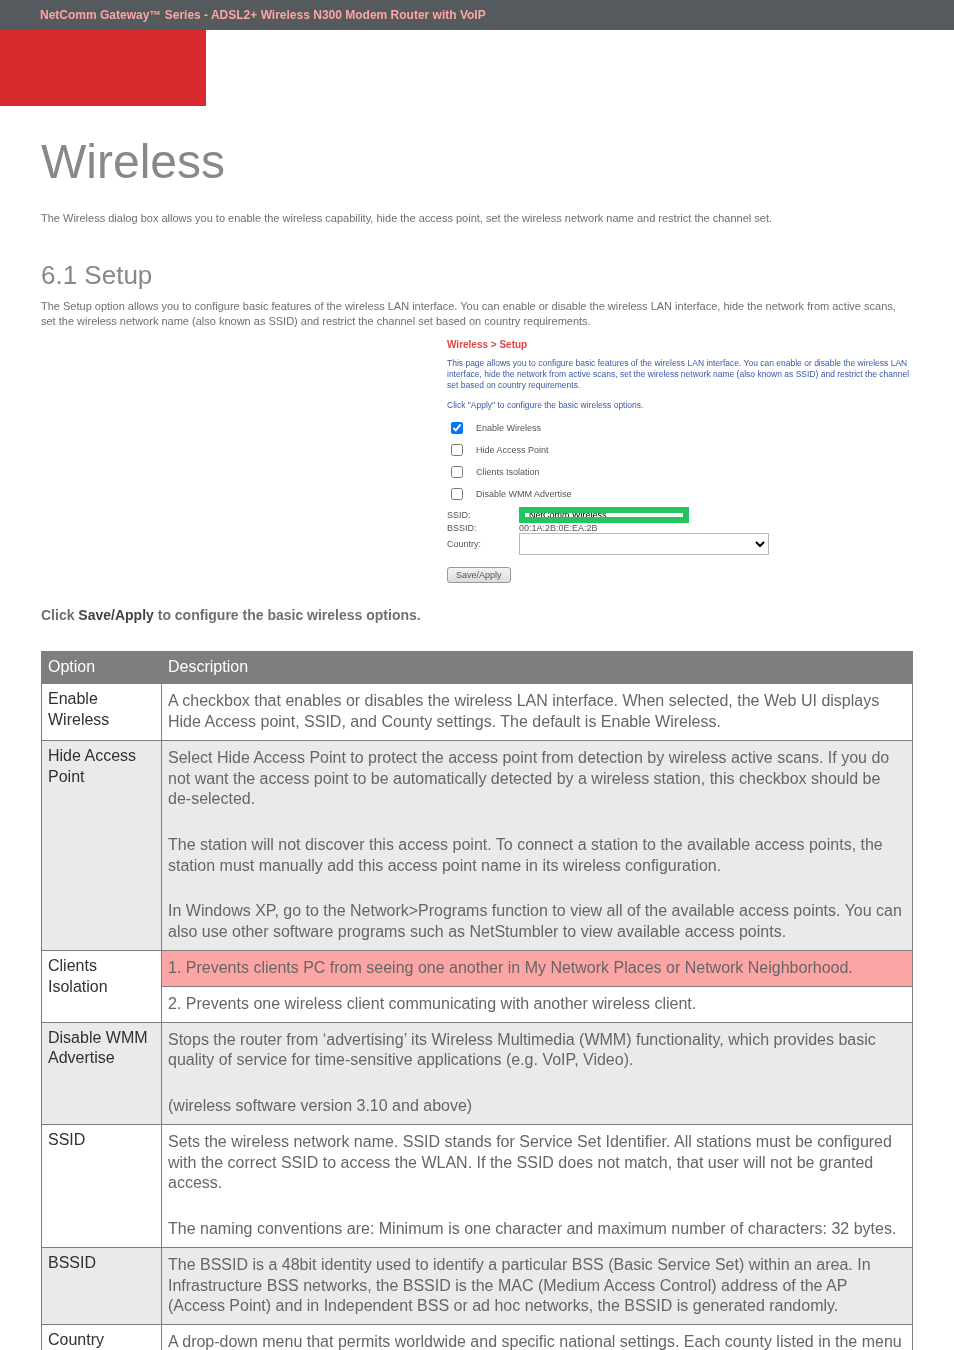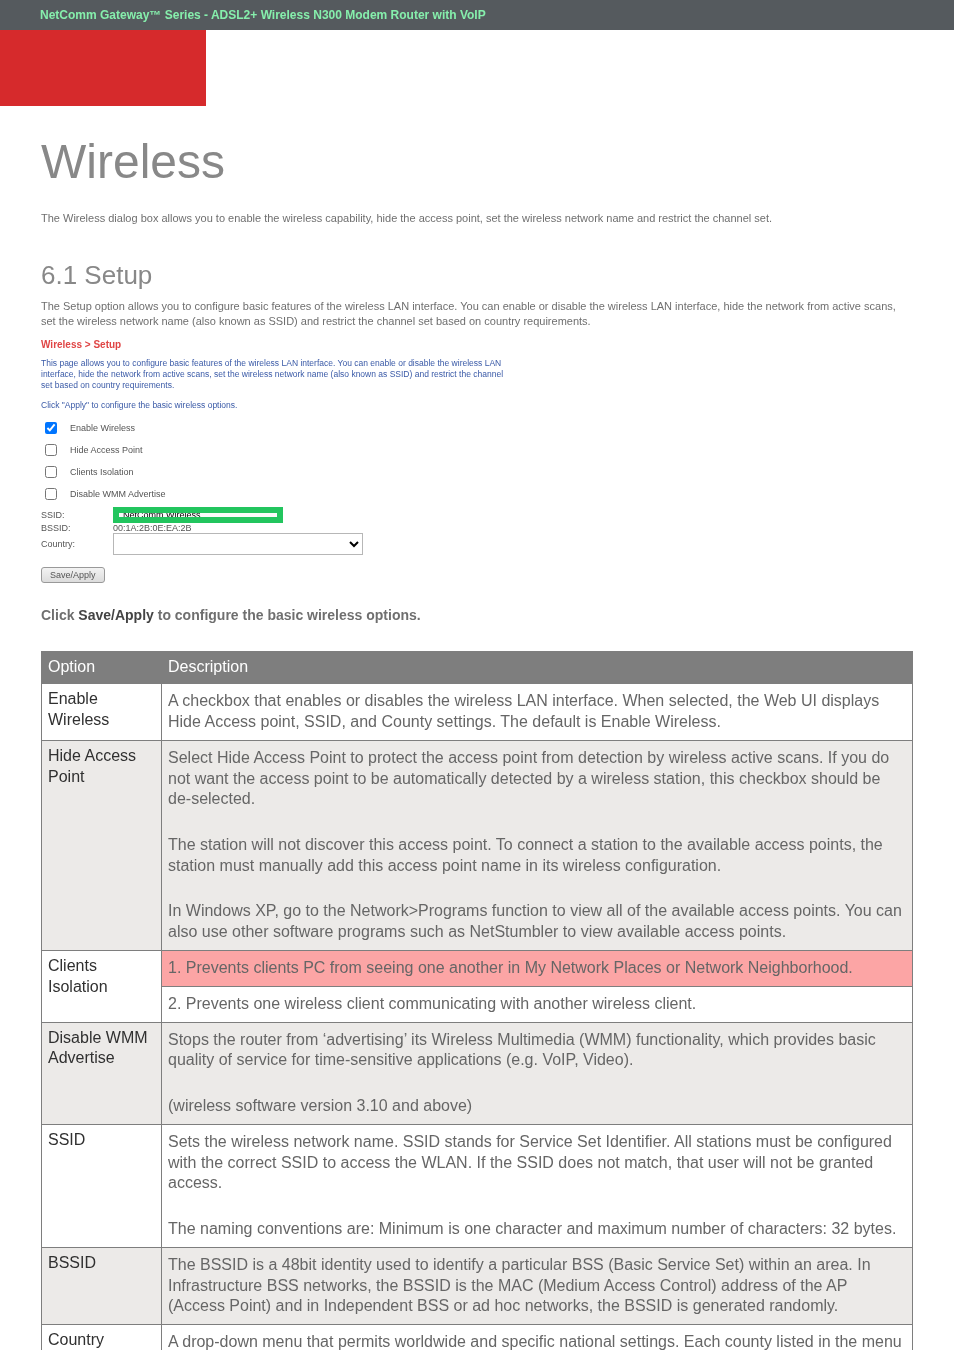--- a/index.html
+++ b/index.html
@@ -7,21 +7,21 @@
   body {
     width: 954px;
     background: #fff;
     font-family: Arial, Helvetica, sans-serif;
     color: #666;
     font-size: 11px;
   }
 
   .top-banner {
     background: #555a5e;
-    color: #86efac;
+    color: #fca5a5;
     height: 30px;
     display: flex;
     align-items: center;
     padding: 0 40px 0 40px;
     font-size: 12px;
     font-weight: bold;
   }
 
   .red-block { background:#d62a2c; height:76px; width:206px; }
 
@@ -33,21 +33,21 @@
     color: #888;
     letter-spacing: 0px;
     margin: 0 0 16px 0;
     font-family: Arial, sans-serif;
   }
   .intro { font-size: 11px; color:#6f6f6f; line-height: 1.35; margin: 22px 0 34px 0; }
   .h2 { font-size: 26px; font-weight: 300; color:#888; margin: 10px 0 8px 0; }
   .sub-intro { font-size: 11px; color:#6f6f6f; line-height: 1.35; margin: 4px 0 10px 0; }
 
   
-  .panel-wrap { display:flex; justify-content:flex-start; margin-bottom:24px; }
+  .panel-wrap { display:flex; justify-content:flex-end; margin-bottom:24px; }
   .panel { width: 466px; font-family: Verdana, Geneva, sans-serif; font-size: 9px; color:#555; }
   .panel-title { color:#e04545; font-weight:bold; font-size:10px; margin-bottom:8px; }
   .panel-desc { color:#3a5aa7; font-size:8.5px; line-height:1.35; margin-bottom:8px; }
   .cb-row { display:flex; align-items:center; gap:10px; margin:4px 0; }
   .cb-row input { width:12px; height:12px; }
   .form-row { display:flex; align-items:center; gap:12px; margin:0 0; }
   .form-row .lbl { width:60px; text-align:left; color:#555;}
   .form-row input[type=text] { font-size:9px; padding:1px 4px; border:6px solid #22c55e; background:#fafafa; height:16px; width:170px;}
   select.country-sel { font-size:9px; padding:10px 2px; border:1px solid #b7b7b7; background:#fff; height:18px; width:250px;}
   .mac-val { color:#555; }

